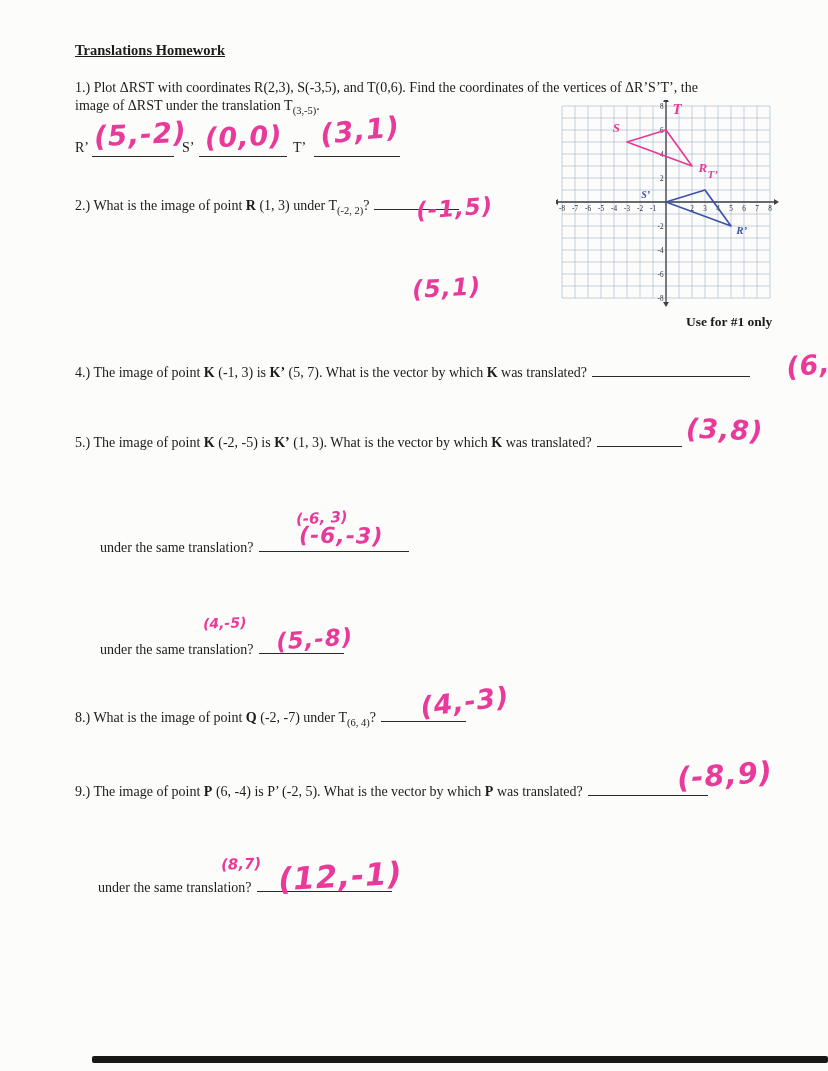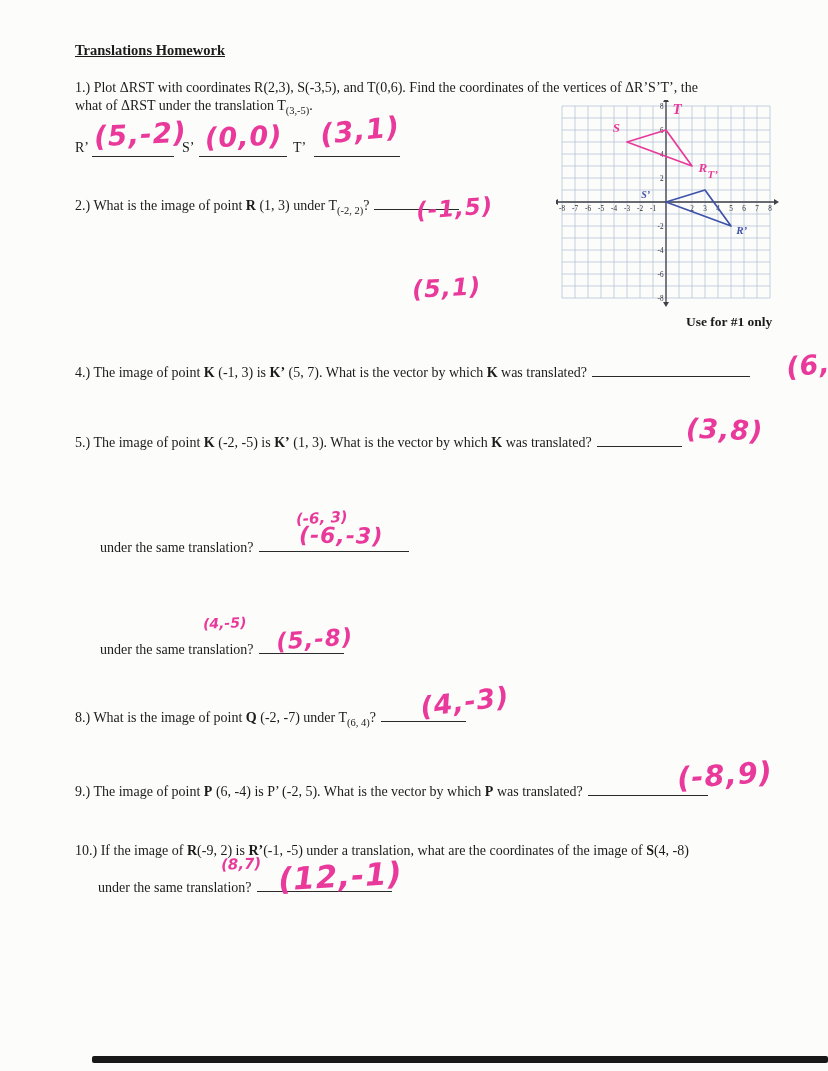--- a/index.html
+++ b/index.html
@@ -31,21 +31,21 @@
   svg text { font-family:"Liberation Serif", serif; }
 </style>
 </head>
 <body>
 
 <div class="page">
 
   <div class="title">Translations Homework</div>
 
   <div class="q" style="left:75px;top:80px"><span>1.) Plot ΔRST with coordinates R(2,3), S(-3,5), and T(0,6).  Find the coordinates of the vertices of ΔR’S’T’, the</span></div>
-  <div class="q" style="left:75px;top:98px"><span>what of ΔRST under the translation T</span><span class="tsub">(3,-5)</span><span>.</span></div>
+  <div class="q" style="left:75px;top:98px"><span>image of ΔRST under the translation T</span><span class="tsub">(3,-5)</span><span>.</span></div>
 
   <div class="q" style="left:75px;top:140px">R’</div>
   <div class="q" style="left:182px;top:140px">S’</div>
   <div class="q" style="left:293px;top:140px">T’</div>
   <div class="uline" style="left:92px;top:141px;width:82px"></div>
   <div class="uline" style="left:199px;top:141px;width:88px"></div>
   <div class="uline" style="left:314px;top:141px;width:86px"></div>
   <div class="ink" style="left:94px;top:120px;font-size:28px;transform:rotate(-3deg)">(5,-2)</div>
   <div class="ink" style="left:205px;top:123px;font-size:27px;transform:rotate(-2deg)">(0,0)</div>
   <div class="ink" style="left:320px;top:116px;font-size:28px;transform:rotate(-6deg)">(3,1)</div>
@@ -143,20 +143,19 @@
   <div class="q" style="left:100px;top:640px"><span>under the same translation?</span><span class="blank" style="width:85px"></span></div>
   <div class="ink" style="left:203px;top:616px;font-size:14px;transform:rotate(-2deg);letter-spacing:0">(4,-5)</div>
   <div class="ink" style="left:276px;top:627px;font-size:23px;transform:rotate(-4deg)">(5,-8)</div>
 
   <div class="q" style="left:75px;top:708px"><span>8.) What is the image of point </span><b>Q</b><span> (-2, -7) under T</span><span class="tsub">(6, 4)</span><span>?</span><span class="blank" style="width:85px"></span></div>
   <div class="ink" style="left:420px;top:688px;font-size:27px;transform:rotate(-7deg)">(4,-3)</div>
 
   <div class="q" style="left:75px;top:782px"><span>9.) The image of point </span><b>P</b><span> (6, -4) is P’ (-2, 5).  What is the vector by which </span><b>P</b><span> was translated?</span><span class="blank" style="width:120px"></span></div>
   <div class="ink" style="left:677px;top:760px;font-size:29px;transform:rotate(-4deg)">(-8,9)</div>
 
-  <div class="q" style="left:75px;top:843px"><span>10.) If the image of </span><b>R</b><span>(-9, 2) is </span><b>R’</b><span>(-1, -5) under a translation, what are the coordinates of the image of </span><b>S</b><span>(4, -8)</span></div>
   <div class="q" style="left:98px;top:878px"><span>under the same translation?</span><span class="blank" style="width:135px"></span></div>
   <div class="ink" style="left:221px;top:857px;font-size:15px;transform:rotate(-2deg);letter-spacing:0">(8,7)</div>
   <div class="ink" style="left:278px;top:860px;font-size:31px;transform:rotate(-3deg)">(12,-1)</div>
 
   <div class="scanbar" style="left:92px;top:1056px;width:736px;height:7px"></div>
 
 </div>
 
 </body></html>

